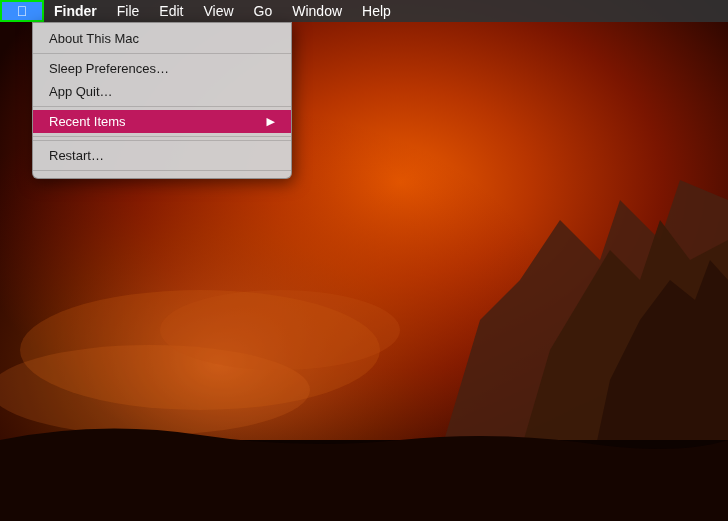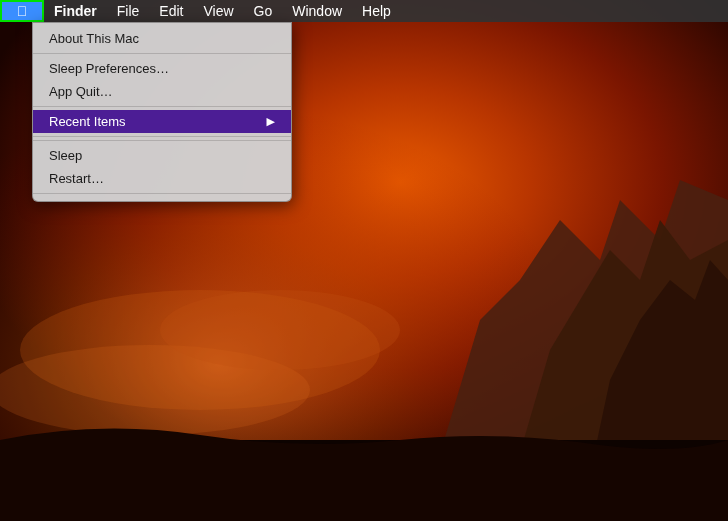--- a/index.html
+++ b/index.html
@@ -102,21 +102,21 @@
       align-items: center;
       justify-content: space-between;
       padding: 4px 16px;
       font-size: 13px;
       color: #1a1a1a;
       cursor: pointer;
       min-height: 22px;
     }
 
     .menu-item.highlighted {
-      background: #4c1d95;
+      background: #be185d;
       color: white;
       justify-content: flex-end;
     }
 
     .menu-item-label {
       flex: 1;
     }
 
     .menu-item-shortcut {
       color: #666;
@@ -214,22 +214,19 @@
     <span class="menu-item-label">Recent Items</span>
     <span class="menu-item-arrow">▶</span>
   </div>
 
   <div class="menu-divider"></div>
 
 
   <div class="menu-divider"></div>
 
   <div class="menu-item">
-    <span class="menu-item-label">Sleep</span>
-  </div>
-  <div class="menu-item">
     <span class="menu-item-label">Restart…</span>
   </div>
 
   <div class="menu-divider"></div>
 
 
 </div>
 
 </body></html>

